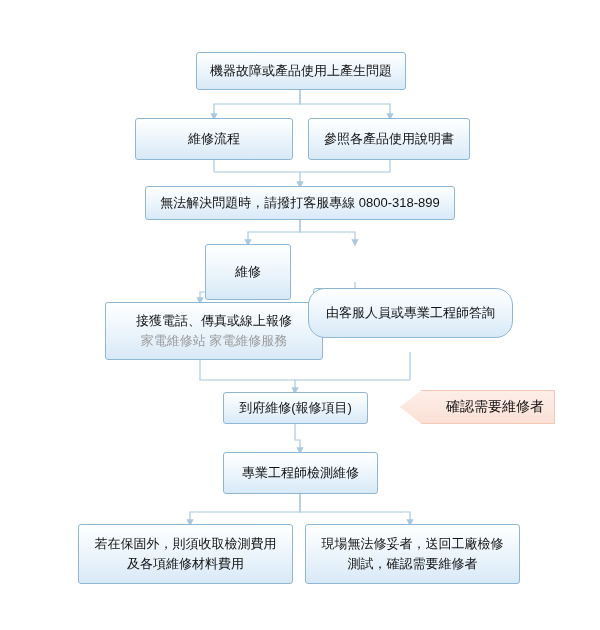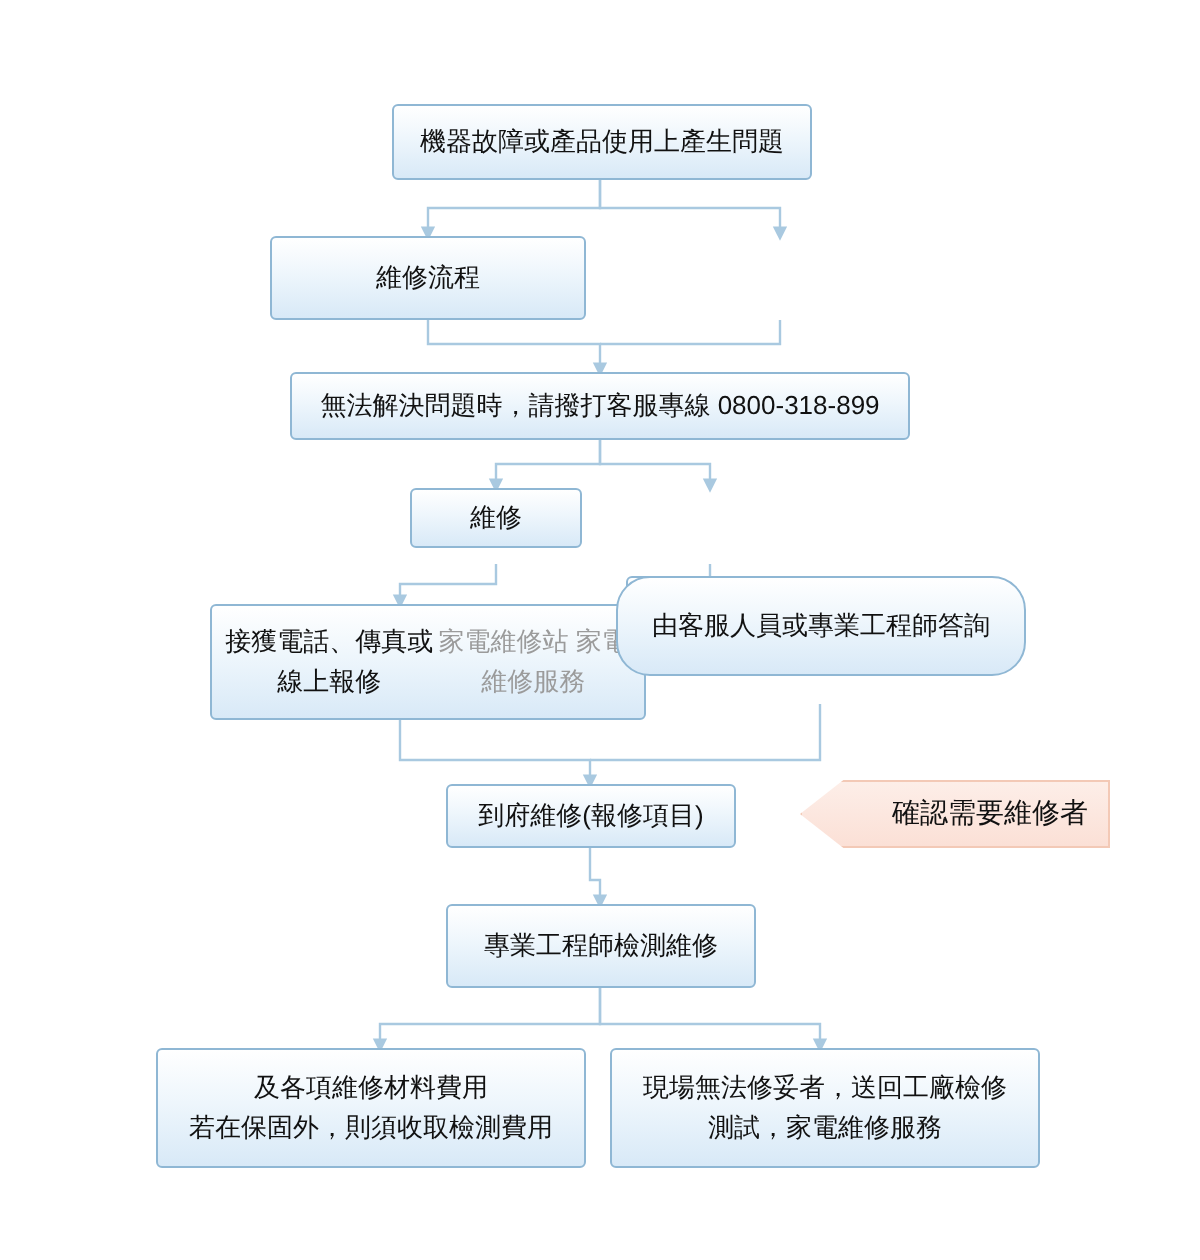--- a/index.html
+++ b/index.html
@@ -105,34 +105,37 @@
   </svg>
 
   <div class="node" style="left:196px; top:52px; width:210px; height:38px;">
     <span>機器故障或產品使用上產生問題</span>
   </div>
 
   <div class="node" style="left:135px; top:118px; width:158px; height:42px;">
     <span>維修流程</span>
   </div>
 
+  <div class="node" style="left:308px; top:118px; width:162px; height:42px;">
+    <span>參照各產品使用說明書</span>
+  </div>
 
   <div class="node" style="left:145px; top:186px; width:310px; height:34px;">
     <span>無法解決問題時，請撥打客服專線 0800-318-899</span>
   </div>
 
-  <div class="node" style="left:205px; top:244px; width:86px; height:30px;font-family:Liberation Serif, serif;">
+  <div class="node" style="left:205px; top:244px; width:86px; height:56px;font-family:Liberation Serif, serif;">
     <span>維修</span>
   </div>
 
   <div class="node" style="left:313px; top:244px; width:84px; height:38px;margin-top:44px;">
     <span>諮詢</span>
   </div>
 
-  <div class="node" style="left:105px; top:302px; width:218px; height:58px; flex-direction:row;">
+  <div class="node" style="left:105px; top:302px; width:218px; height:58px; flex-direction:column;">
     <span class="line2">接獲電話、傳真或線上報修</span>
     <span class="sub">家電維修站 家電維修服務</span>
   </div>
 
   <div class="node" style="left:308px; top:288px; width:205px; height:50px;border-radius:17px;">
     <span>由客服人員或專業工程師答詢</span>
   </div>
 
   <div class="node" style="left:223px; top:392px; width:145px; height:32px;">
     <span>到府維修(報修項目)</span>
@@ -140,22 +143,22 @@
 
   <div class="callout" style="left:400px; top:390px; width:155px; height:34px;">
     <span>確認需要維修者</span>
   </div>
 
   <div class="node" style="left:223px; top:452px; width:155px; height:42px;">
     <span>專業工程師檢測維修</span>
   </div>
 
   <div class="node" style="left:78px; top:524px; width:215px; height:60px; flex-direction:column;">
+    <span class="line2">若在保固外，則須收取檢測費用</span>
     <span class="line2">及各項維修材料費用</span>
-    <span class="line2">若在保固外，則須收取檢測費用</span>
   </div>
 
   <div class="node" style="left:305px; top:524px; width:215px; height:60px; flex-direction:column;text-align:center;">
     <span class="line2">現場無法修妥者，送回工廠檢修</span>
-    <span class="line2">測試，家電維修服務</span>
+    <span class="line2">測試，確認需要維修者</span>
   </div>
 
 </div>
 
 </body></html>

